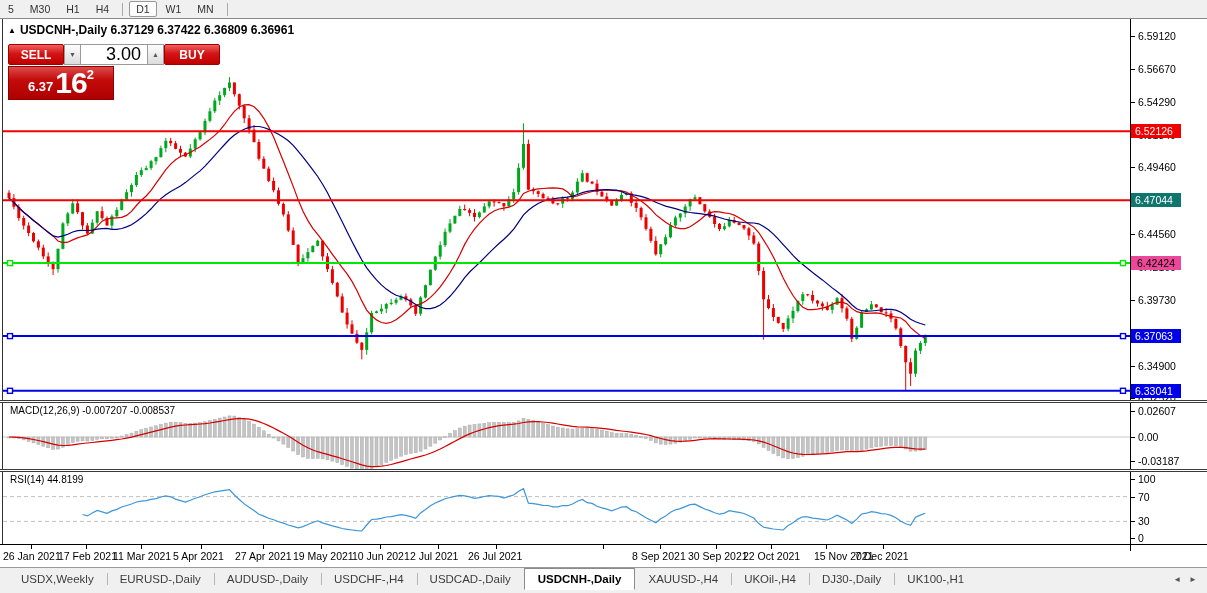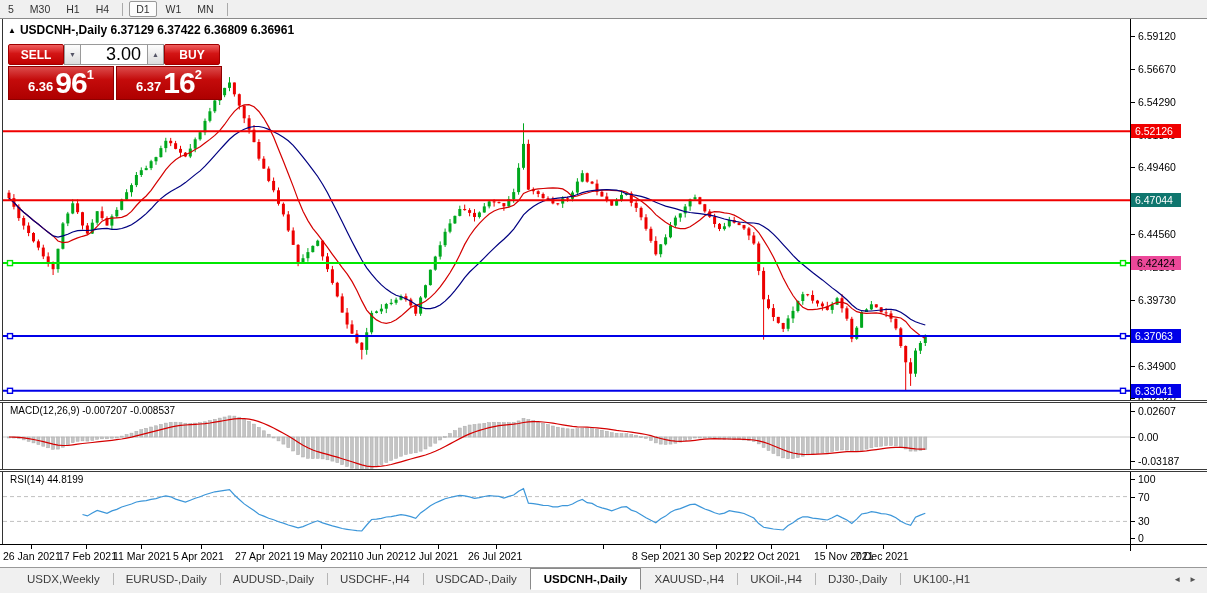--- a/index.html
+++ b/index.html
@@ -27,21 +27,21 @@
 #wrow2{display:flex;margin-top:1px}
 .bigpanel{width:106px;height:34px;background:linear-gradient(180deg,#dc4b4b 0%,#c40b0b 40%,#ae0000 100%);border:1px solid #8f0000;color:#fff;display:flex;align-items:flex-end;justify-content:center;padding-bottom:1px}
 .bigpanel+.bigpanel{margin-left:2px}
 .bp-small{font-size:13px;font-weight:bold;margin-right:2px;line-height:22px}
 .bp-big{font-size:30px;font-weight:bold;line-height:30px;letter-spacing:-1px}
 .bp-sup{font-size:13px;font-weight:bold;line-height:10px;align-self:flex-start;margin-top:3px}
 .indlabel{position:absolute;left:10px;font-size:10px;color:#000;z-index:3}
 #dateaxis{position:absolute;left:0;top:544px;width:1207px;height:23px;background:#fff;border-top:1px solid #000}
 .dlabel{position:absolute;top:5px;font-size:10.5px;color:#000;white-space:nowrap}
 .dtick{position:absolute;top:0;width:1px;height:4px;background:#000}
-#tabbar{position:absolute;left:0;top:567px;width:1207px;height:23px;background:#f0f0f0;border-top:1px solid #999;display:flex;align-items:stretch;padding-left:14px}
+#tabbar{position:absolute;left:0;top:567px;width:1207px;height:23px;background:#f0f0f0;border-top:1px solid #999;display:flex;align-items:stretch;padding-left:8px}
 .tab{display:flex;align-items:center;padding:0 13px;font-size:11.5px;color:#3c3c3c;position:relative;white-space:nowrap}
 .tab:not(.active):not(:first-child)::before{content:"";position:absolute;left:0;top:5px;bottom:5px;width:1px;background:#b5b5b5}
 .tab.active{background:#fff;border:1px solid #8a8a8a;border-bottom:1px solid #fff;color:#000;font-weight:bold;margin-top:0}
 .tab.active+.tab::before{display:none}
 #tabarrows{margin-left:auto;display:flex;align-items:center;gap:8px;padding-right:10px;color:#555;font-size:8px}
 #statusbar{position:absolute;left:0;top:590px;width:1207px;height:3px;background:#f0f0f0}
 svg{display:block}
 </style>
 </head>
 <body>
@@ -65,25 +65,20 @@
 
 <div id="widget">
   <div id="wrow1">
     <div class="tradebtn">SELL</div>
     <div class="spinbtn">▼</div>
     <input id="vol" value="3.00" style="">
     <div class="spinbtn">▲</div>
     <div class="tradebtn">BUY</div>
   </div>
   <div id="wrow2">
-    <div class="bigpanel">
-      <span class="bp-small">6.36</span>
-      <span class="bp-big">96</span>
-      <span class="bp-sup">1</span>
-    </div>
     <div class="bigpanel">
       <span class="bp-small">6.37</span>
       <span class="bp-big">16</span>
       <span class="bp-sup">2</span>
     </div>
   </div>
 </div>
 
 <svg id="mainsvg" class="pane" style="top:19px" width="1127" height="381">
     <g>

